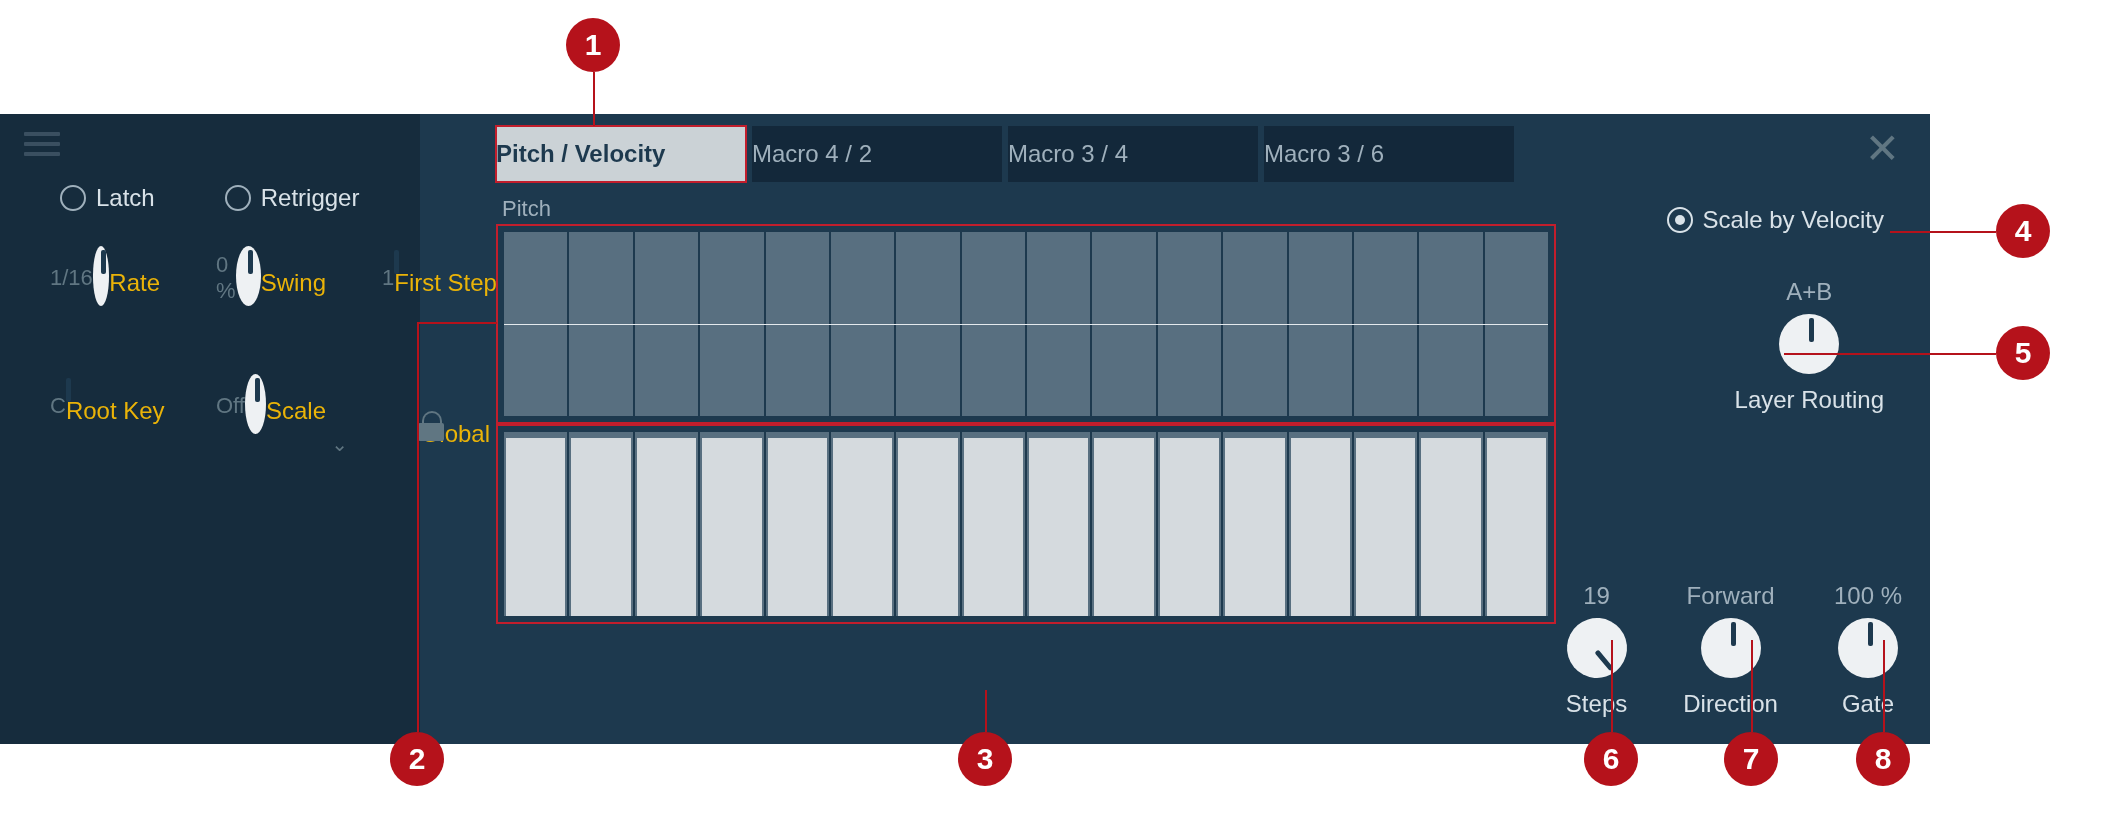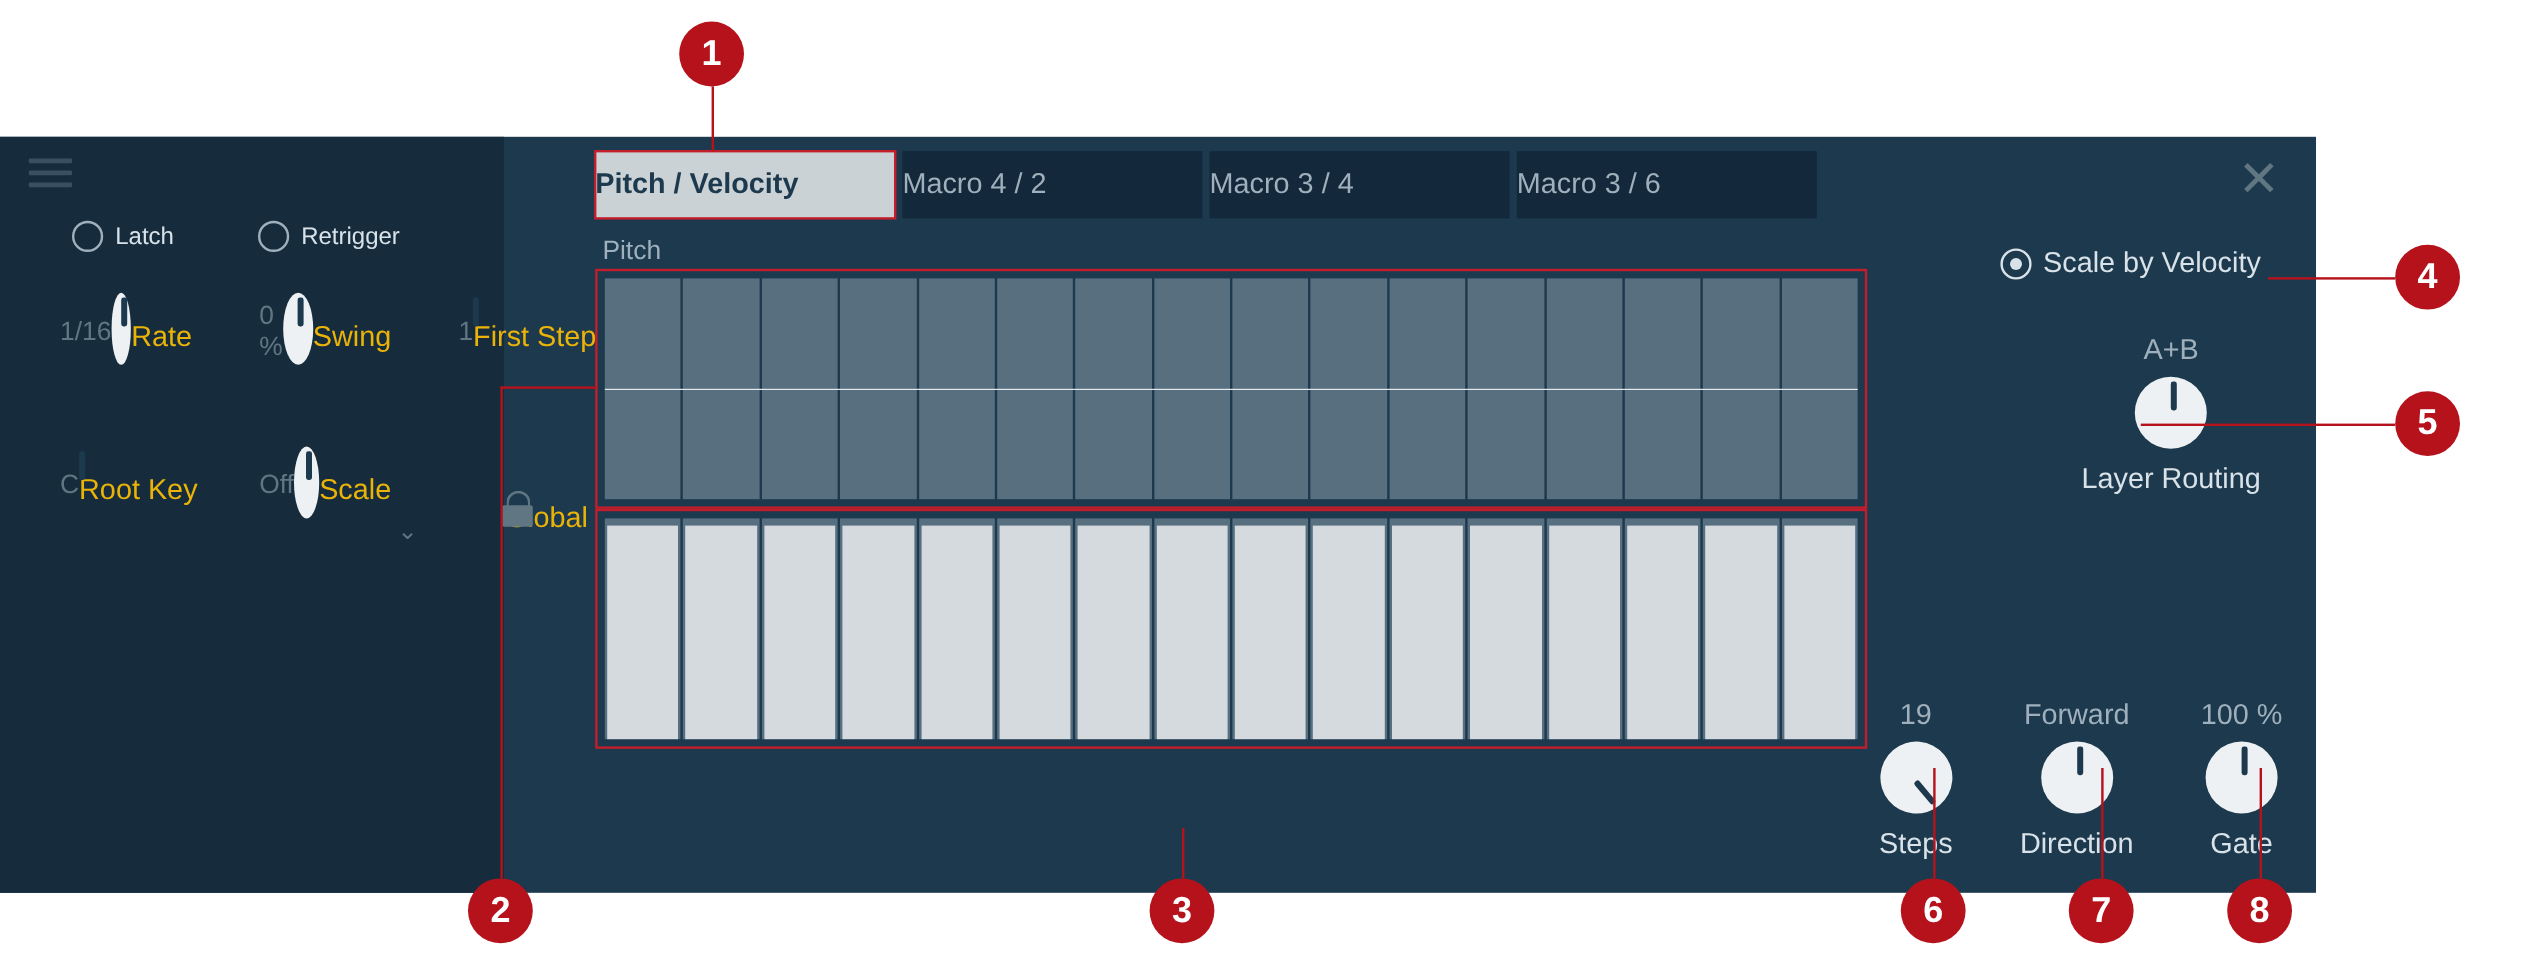--- a/index.html
+++ b/index.html
@@ -27,21 +27,21 @@
   }
   .hamburger{
     width:36px;height:24px;
     display:flex;flex-direction:column;justify-content:space-between;
     margin-bottom:28px;
   }
   .hamburger span{height:4px;background:#3a4f60;border-radius:1px;}
   .toggles{display:flex;gap:70px;margin-bottom:34px;padding-left:36px;}
   .radio{
     display:flex;align-items:center;gap:10px;cursor:pointer;
-    color:#d9e2e8;font-size:20px;
+    color:#d9e2e8;font-size:24px;
   }
   .radio .r{
     width:22px;height:22px;border-radius:50%;
     border:2.5px solid #9fb0bc;
     display:inline-flex;align-items:center;justify-content:center;
   }
   .radio .r.on::after{content:"";width:10px;height:10px;border-radius:50%;background:#d9e2e8;}
   .knob-row{display:flex;gap:56px;margin-bottom:54px;padding-left:26px;}
   .knob{display:flex;align-items:center;width:110px;}
   .knob .val{color:#607682;font-size:22px;margin-bottom:10px;}

